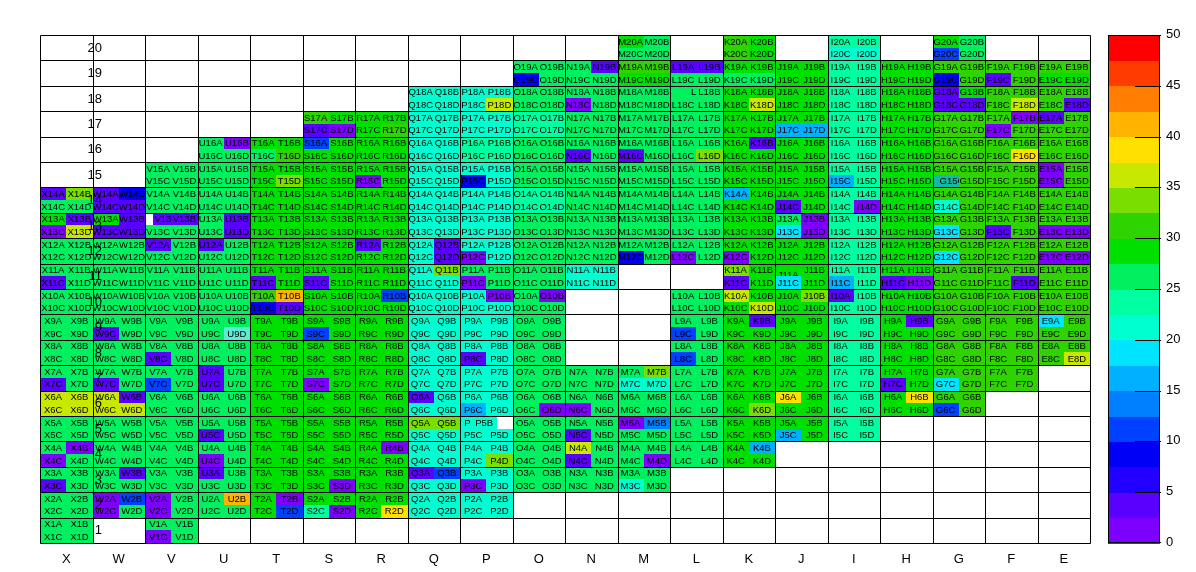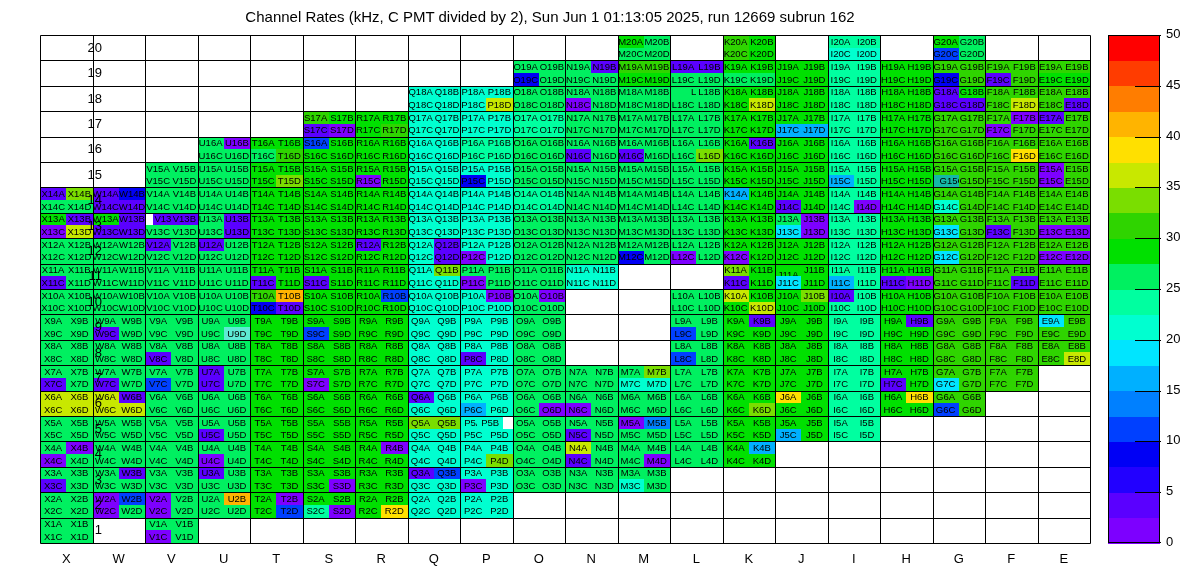--- a/index.html
+++ b/index.html
@@ -43,21 +43,20 @@
   #cbar-frame{position:absolute; left:1108px; top:35px; width:52px; height:508px;
       border:1px solid #000; box-sizing:border-box; pointer-events:none;}
   .ctick{position:absolute; left:1135px; width:26px; height:1px; background:#000;}
   .clab{position:absolute; left:1166px; font-size:13px; color:#000;}
 </style>
 </head>
 <body>
 
 <div id="root">
 
-  <div id="title">Channel Rates (kHz, C PMT divided by 2), Sun Jun  1 01:13:05 2025, run 12669 subrun 162</div>
 
   <div id="plot">
     <div id="cells">
         <div class="cell" style="left: 577.5px; top: 0px; width: 52.5px; height: 25.4px;">
           <div class="quad" style="left: 0px; top: 0px; width: 26.25px; height: 12.7px; background: rgb(0, 224, 0);">M20A</div>
           <div class="quad" style="left: 26.25px; top: 0px; width: 26.25px; height: 12.7px; background: rgb(0, 240, 96);">M20B</div>
           <div class="quad" style="left: 0px; top: 12.7px; width: 26.25px; height: 12.7px; background: rgb(0, 240, 96);">M20C</div>
           <div class="quad" style="left: 26.25px; top: 12.7px; width: 26.25px; height: 12.7px; background: rgb(0, 240, 96);">M20D</div>
         </div>
         <div class="cell" style="left: 682.5px; top: 0px; width: 52.5px; height: 25.4px;">
@@ -1585,21 +1584,21 @@
           <div class="quad" style="left: 26.25px; top: 12.7px; width: 26.25px; height: 12.7px; background: rgb(0, 224, 0);">R5D</div>
         </div>
         <div class="cell" style="left: 367.5px; top: 381px; width: 52.5px; height: 25.4px;">
           <div class="quad" style="left: 0px; top: 0px; width: 26.25px; height: 12.7px; background: rgb(122, 222, 0);">Q5A</div>
           <div class="quad" style="left: 26.25px; top: 0px; width: 26.25px; height: 12.7px; background: rgb(122, 222, 0);">Q5B</div>
           <div class="quad" style="left: 0px; top: 12.7px; width: 26.25px; height: 12.7px; background: rgb(0, 255, 208);">Q5C</div>
           <div class="quad" style="left: 26.25px; top: 12.7px; width: 26.25px; height: 12.7px; background: rgb(0, 255, 208);">Q5D</div>
         </div>
         <div class="cell" style="left: 420px; top: 381px; width: 52.5px; height: 25.4px;">
           <div class="quad" style="left: 0px; top: 0px; width: 26.25px; height: 12.7px; background: rgb(0, 255, 208);">P5A</div>
-          <div class="quad" style="left: 17px; top: 0px; width: 26.25px; height: 12.7px; background: rgb(0, 255, 208);">P5B</div>
+          <div class="quad" style="left: 11px; top: 0px; width: 26.25px; height: 12.7px; background: rgb(0, 255, 208);">P5B</div>
           <div class="quad" style="left: 0px; top: 12.7px; width: 26.25px; height: 12.7px; background: rgb(0, 255, 208);">P5C</div>
           <div class="quad" style="left: 26.25px; top: 12.7px; width: 26.25px; height: 12.7px; background: rgb(0, 255, 208);">P5D</div>
         </div>
         <div class="cell" style="left: 472.5px; top: 381px; width: 52.5px; height: 25.4px;">
           <div class="quad" style="left: 0px; top: 0px; width: 26.25px; height: 12.7px; background: rgb(0, 240, 96);">O5A</div>
           <div class="quad" style="left: 26.25px; top: 0px; width: 26.25px; height: 12.7px; background: rgb(0, 240, 96);">O5B</div>
           <div class="quad" style="left: 0px; top: 12.7px; width: 26.25px; height: 12.7px; background: rgb(0, 240, 96);">O5C</div>
           <div class="quad" style="left: 26.25px; top: 12.7px; width: 26.25px; height: 12.7px; background: rgb(0, 240, 96);">O5D</div>
         </div>
         <div class="cell" style="left: 525px; top: 381px; width: 52.5px; height: 25.4px;">

